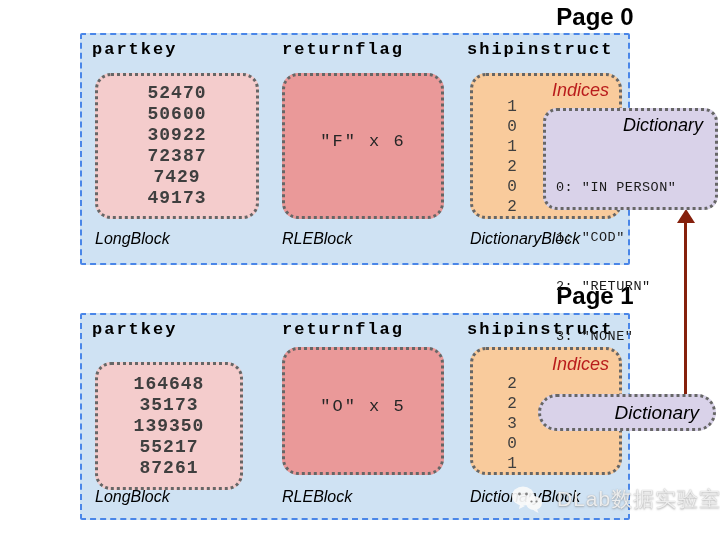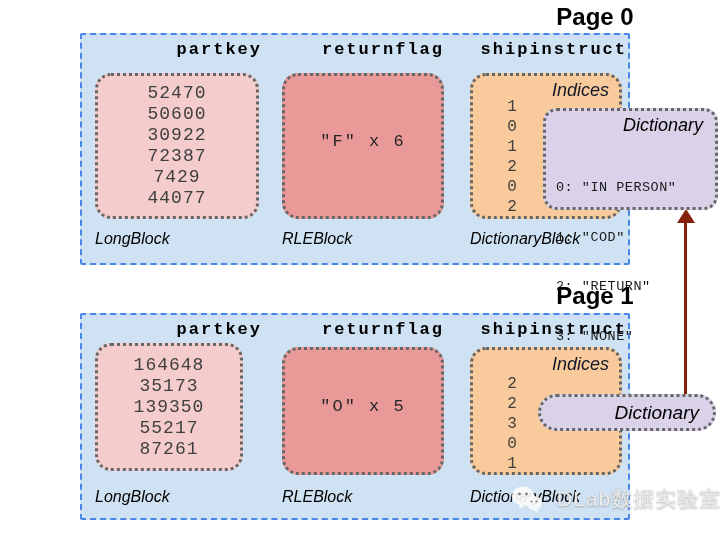--- a/index.html
+++ b/index.html
@@ -9,40 +9,40 @@
   }
   .page-title{
     position:absolute;width:110px;text-align:center;
     font-size:24px;font-weight:700;color:#000;
   }
   .panel{
     position:absolute;left:80px;width:550px;box-sizing:border-box;
     background:#cfe2f3;border:2px dashed #4a86e8;border-radius:2px;
   }
   .col-header{
-    position:absolute;text-align:right;
+    position:absolute;text-align:left;
     font-family:"Liberation Mono","DejaVu Sans Mono",monospace;
     font-weight:700;font-size:17px;letter-spacing:2px;color:#000;white-space:nowrap;
   }
   .block{
     position:absolute;box-sizing:border-box;border:3px dotted #666;border-radius:16px;
   }
   .long-block{background:#f4cccc;display:flex;flex-direction:column;justify-content:center;align-items:center;}
   .rle-block{background:#ea9999;display:flex;justify-content:center;align-items:center;padding-bottom:10px;}
   .dictb-block{background:#f9cb9c;}
   .num{
     font-family:"Liberation Mono","DejaVu Sans Mono",monospace;
-    font-size:18px;line-height:21px;letter-spacing:1px;color:#3f3f3f;text-align:center;
+    font-size:18px;line-height:21px;letter-spacing:1px;color:#3f3f3f;text-align:center;font-weight:bold;
   }
   .rle-text{
     font-family:"Liberation Mono","DejaVu Sans Mono",monospace;
     font-size:17px;letter-spacing:2px;color:#262626;
   }
   .indices-title{
-    position:absolute;top:4px;right:10px;font-style:italic;font-size:18px;color:#0f172a;
+    position:absolute;top:4px;right:10px;font-style:italic;font-size:18px;color:#b91c1c;
   }
   .idx-col{position:absolute;left:24px;width:30px;text-align:center;}
   .idx{
     font-family:"Liberation Mono","DejaVu Sans Mono",monospace;
     font-size:16px;line-height:20px;color:#3f3f3f;
   }
   .block-label{
     position:absolute;text-align:left;font-style:italic;font-size:16px;color:#000;white-space:nowrap;
   }
   .dict-box{
@@ -95,21 +95,21 @@
     <div class="col-header" style="left:10px;top:5px;width:170px">partkey</div>
     <div class="col-header" style="left:200px;top:5px;width:162px">returnflag</div>
     <div class="col-header" style="left:385px;top:5px;width:160px">shipinstruct</div>
 
     <div class="block long-block" style="left:13px;top:38px;width:164px;height:146px">
       <div class="num">52470</div>
       <div class="num">50600</div>
       <div class="num">30922</div>
       <div class="num">72387</div>
       <div class="num">7429</div>
-      <div class="num">44077</div>
+      <div class="num">49173</div>
     </div>
 
     <div class="block rle-block" style="left:200px;top:38px;width:162px;height:146px">
       <span class="rle-text">"F" x 6</span>
     </div>
 
     <div class="block dictb-block" style="left:388px;top:38px;width:152px;height:146px">
       <span class="indices-title">Indices</span>
       <div class="idx-col" style="top:21px">
         <div class="idx">1</div>
@@ -137,21 +137,21 @@
   </div>
 
   <div class="page-title" style="left:540px;top:282px">Page 1</div>
 
   <div class="panel" style="top:313px;height:207px">
 
     <div class="col-header" style="left:10px;top:5px;width:170px">partkey</div>
     <div class="col-header" style="left:200px;top:5px;width:162px">returnflag</div>
     <div class="col-header" style="left:385px;top:5px;width:160px">shipinstruct</div>
 
-    <div class="block long-block" style="left:13px;top:28px;width:148px;height:128px">
+    <div class="block long-block" style="left:13px;top:47px;width:148px;height:128px">
       <div class="num">164648</div>
       <div class="num">35173</div>
       <div class="num">139350</div>
       <div class="num">55217</div>
       <div class="num">87261</div>
     </div>
 
     <div class="block rle-block" style="left:200px;top:32px;width:162px;height:128px">
       <span class="rle-text">"O" x 5</span>
     </div>

